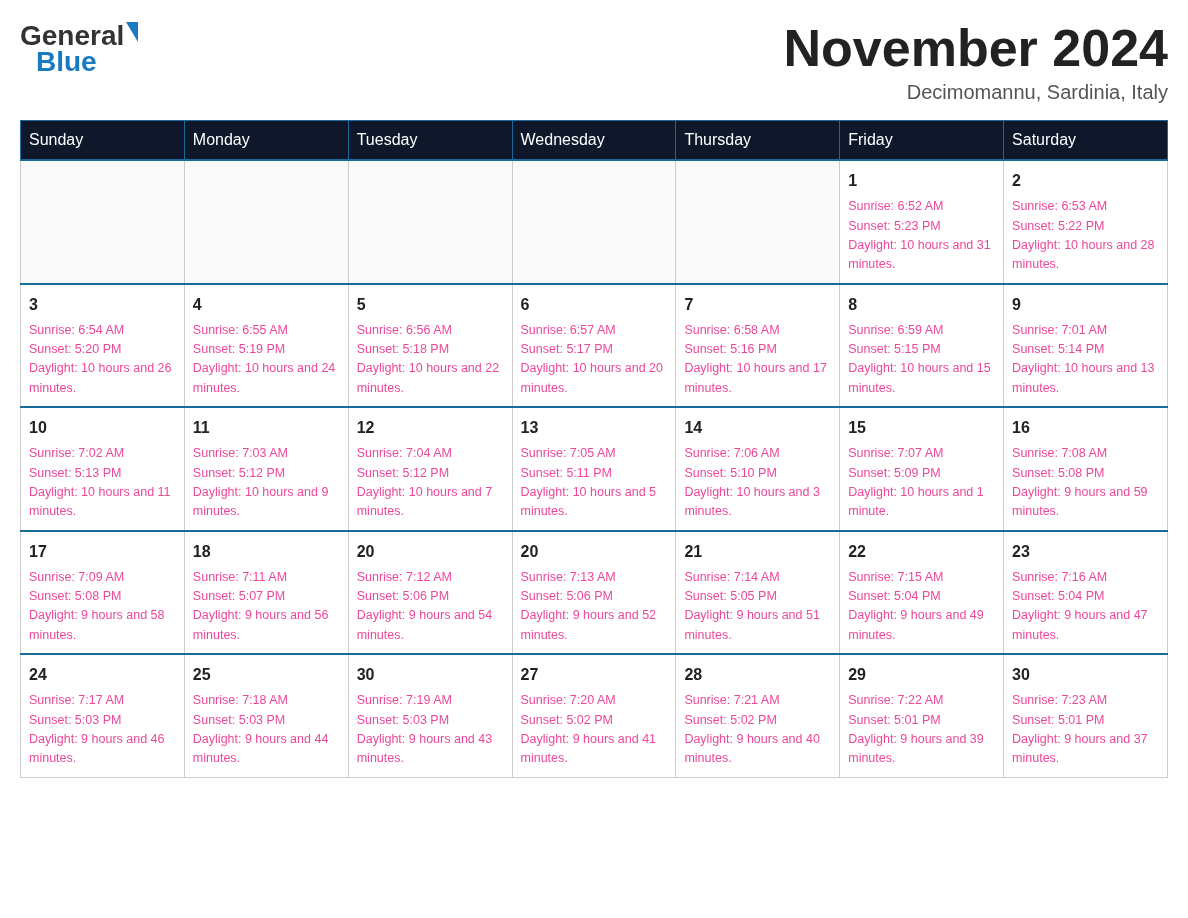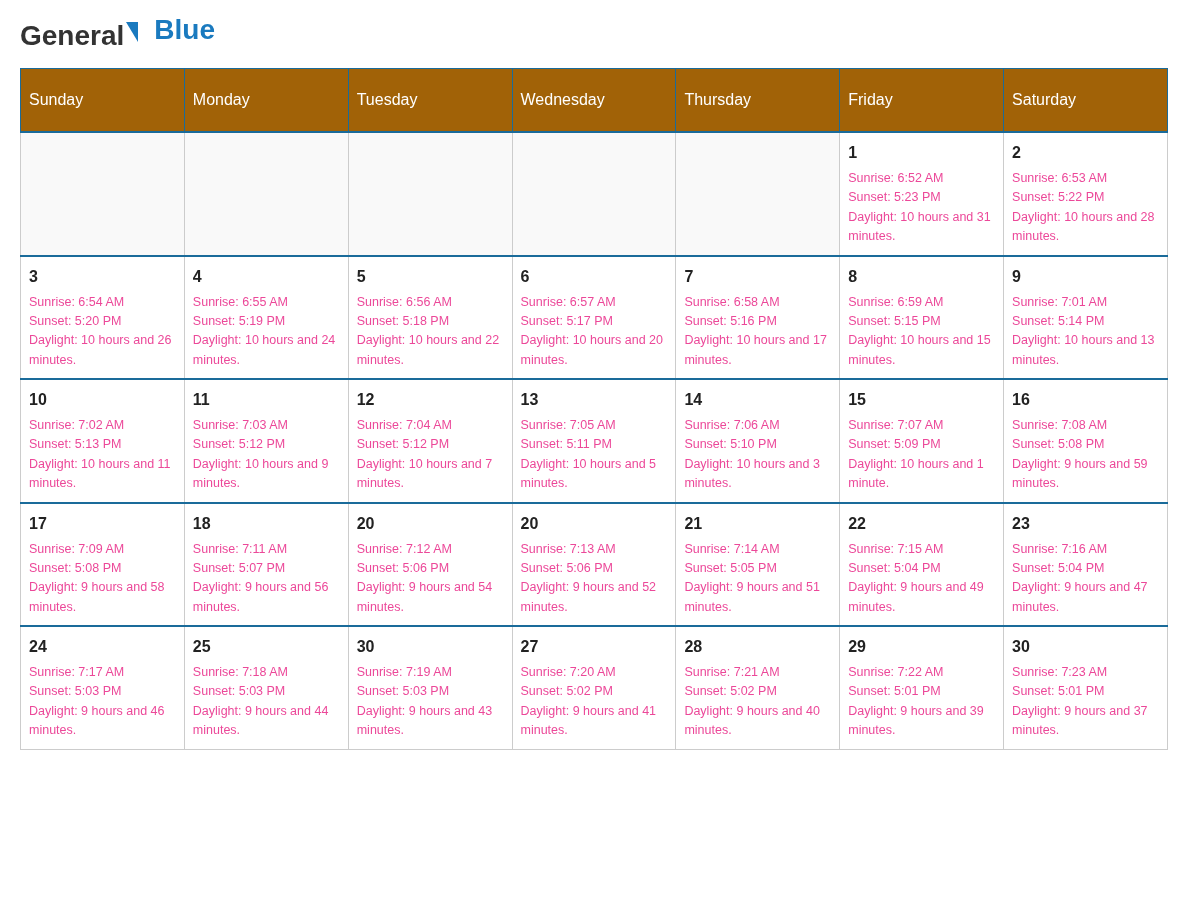--- a/index.html
+++ b/index.html
@@ -29,21 +29,21 @@
       border-right: 0px solid transparent;
       border-top: 20px solid #1a7abf;
       display: inline-block;
       margin-left: 2px;
       vertical-align: middle;
       position: relative;
       top: -4px;
     }
     .logo-wrapper {
       display: flex;
-      flex-direction: row;
+      flex-direction: column;
     }
     .logo-line1 {
       display: flex;
       align-items: center;
     }
     .logo-line2 {
       color: #1a7abf;
       font-size: 28px;
       font-weight: bold;
       margin-top: -6px;
@@ -62,23 +62,23 @@
       font-size: 20px;
       color: #555;
       margin-top: 4px;
     }
     .calendar {
       width: 100%;
       border-collapse: collapse;
       border: 1px solid #aaa;
     }
     .calendar th {
-      background-color: #a16207;
+      background-color: #0f172a;
       color: #fff;
-      padding: 22px 8px;
+      padding: 10px 8px;
       font-size: 16px;
       font-weight: normal;
       text-align: left;
       border: 1px solid #1a6b9a;
     }
     .calendar td {
       vertical-align: top;
       padding: 8px;
       border: 1px solid #ccc;
       width: calc(100% / 7);
@@ -109,20 +109,24 @@
 </head>
 <body>
 
 <div class="header">
   <div class="logo-wrapper">
     <div class="logo-line1">
       <span class="logo-text">General</span>
       <span class="logo-triangle"></span>
     </div>
     <div class="logo-line2">Blue</div>
+  </div>
+  <div class="title-section">
+    <div class="month-title">November 2024</div>
+    <div class="location">Decimomannu, Sardinia, Italy</div>
   </div>
 </div>
 
 <table class="calendar">
   <thead>
     <tr>
     <th>Sunday</th>
         <th>Monday</th>
         <th>Tuesday</th>
         <th>Wednesday</th>

